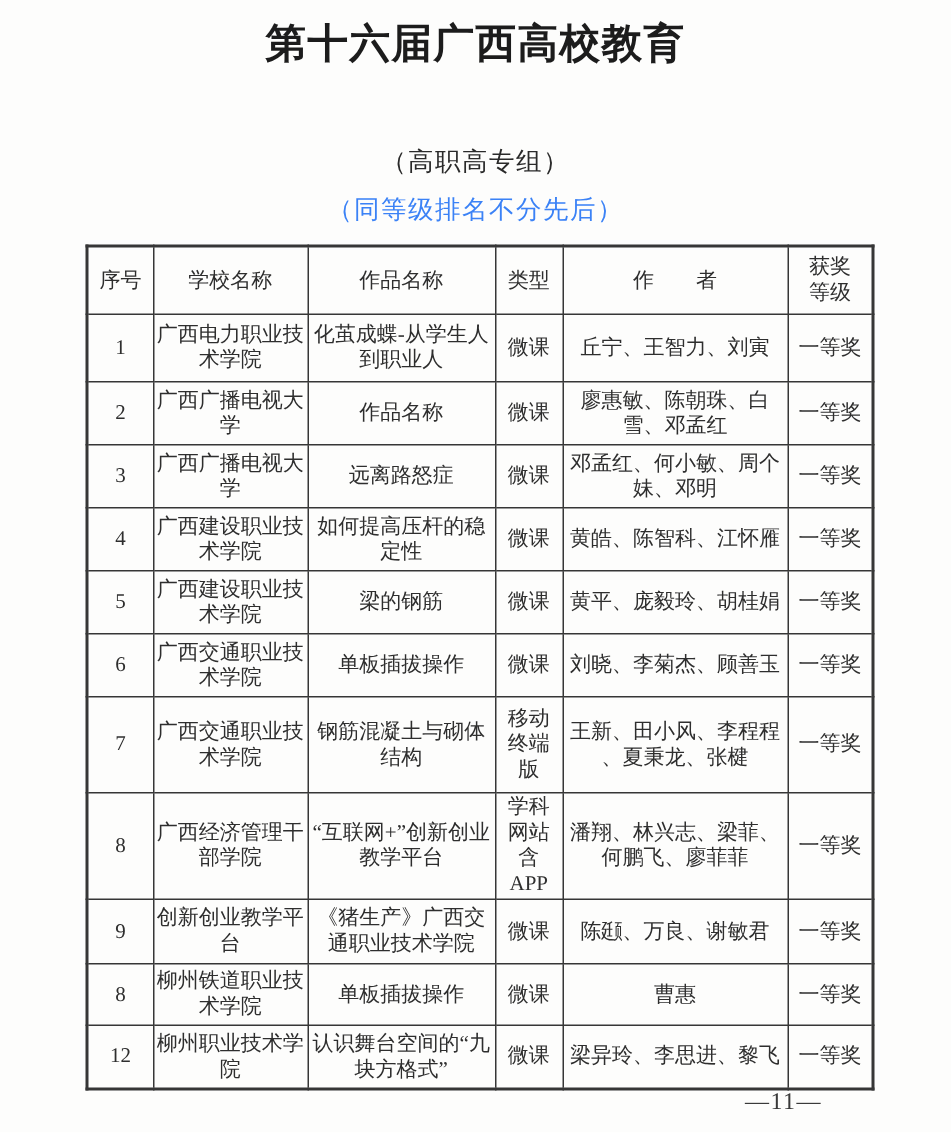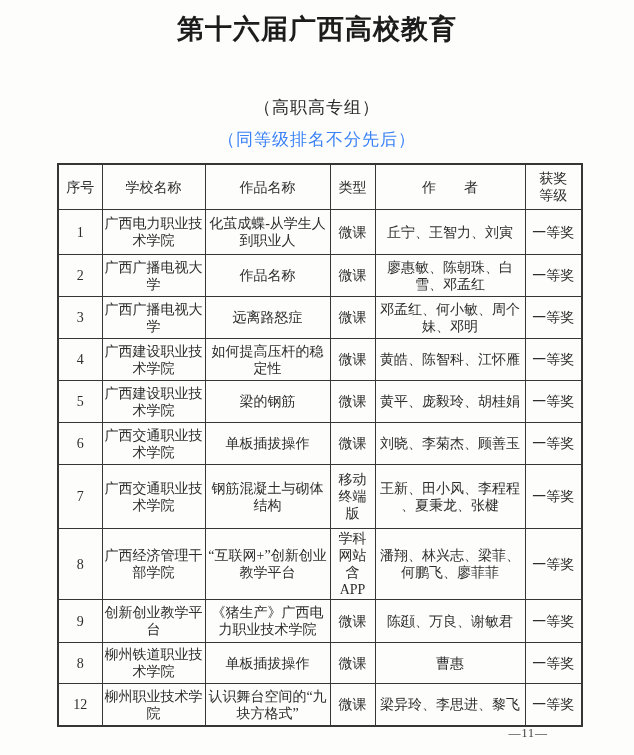--- a/index.html
+++ b/index.html
@@ -82,21 +82,21 @@
   table.award tbody tr:nth-child(7)  td { height: 61px; }
   table.award tbody tr:nth-child(8)  td { height: 55px; }
   table.award tbody tr:nth-child(9)  td { height: 40px; }
   table.award tbody tr:nth-child(10) td { height: 38px; }
   table.award tbody tr:nth-child(12) td { height: 37px; }
   .cell-no { font-size: 13px; font-family: "Liberation Serif", "DejaVu Serif", serif; }
   .page-number {
     position: absolute;
     top: 726px;
     right: 86px;
-    font-size: 12px;
+    font-size: 16px;
     letter-spacing: 1px;
     color: #3a3a3a;
   }
 </style>
 </head>
 <body>
 
 <div class="page">
 
   <div class="doc-title">
@@ -192,21 +192,21 @@
     <td>“互联网+”创新创业教学平台</td>
     <td>学科
 网站
 含 APP</td>
     <td>潘翔、林兴志、梁菲、何鹏飞、廖菲菲</td>
     <td>一等奖</td>
   </tr>
           <tr>
     <td class="cell-no">9</td>
     <td>创新创业教学平台</td>
-    <td>《猪生产》广西电力职业技术学院</td>
+    <td>《猪生产》广西交通职业技术学院</td>
     <td>微课</td>
     <td>陈颋、万良、谢敏君</td>
     <td>一等奖</td>
   </tr>
           <tr>
     <td class="cell-no">8</td>
     <td>柳州铁道职业技术学院</td>
     <td>单板插拔操作</td>
     <td>微课</td>
     <td>曹惠</td>

